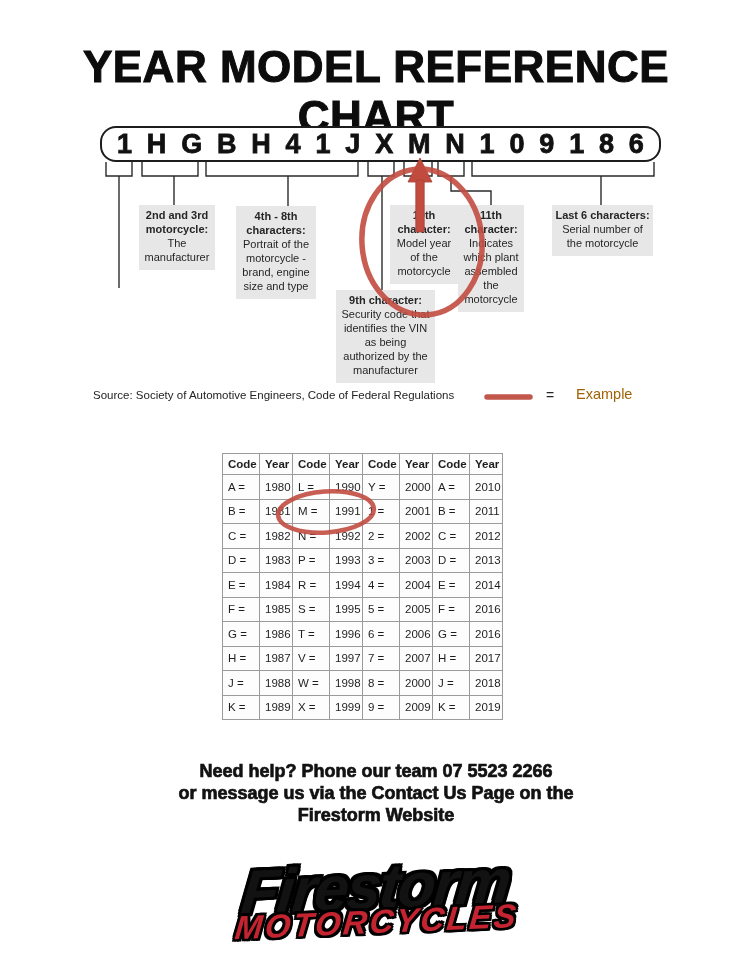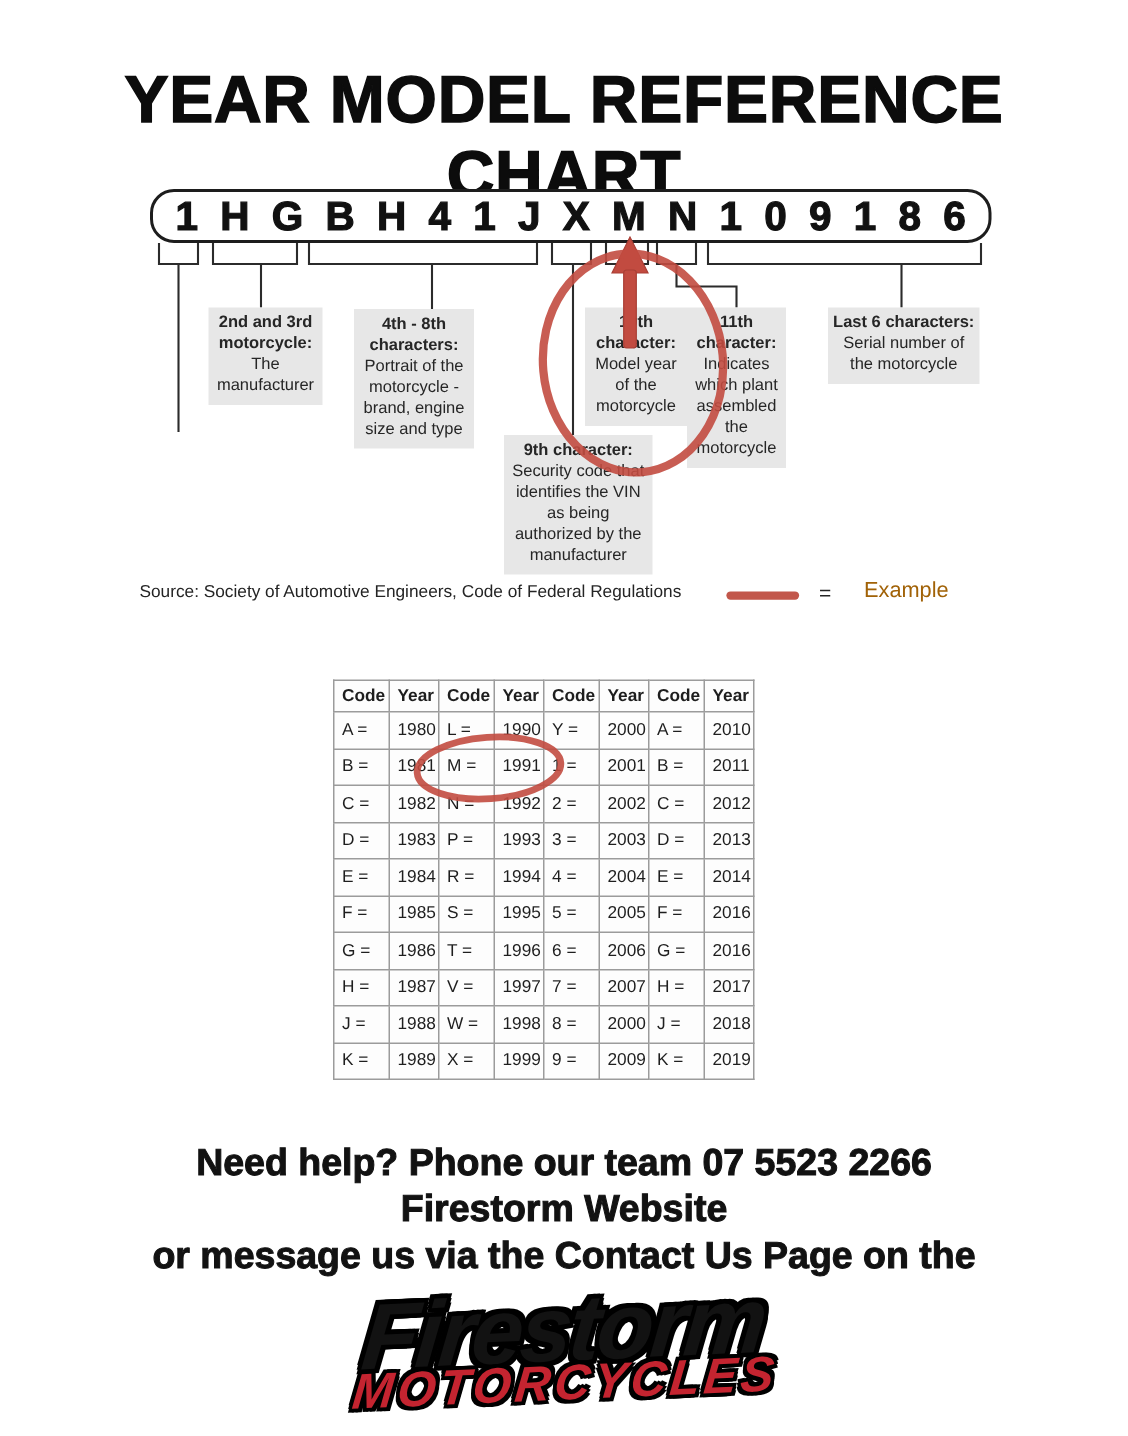--- a/index.html
+++ b/index.html
@@ -100,21 +100,21 @@
   }
   .year-table th { height: 21px; font-weight: 700; }
   .year-table td { height: 24.5px; }
   .year-table col.c-code { width: 37px; }
   .year-table col.c-year { width: 33px; }
 
   
   .help-block {
     position: absolute; top: 760px; left: 0; right: 0;
     text-align: center;
-    font-size: 25px; font-weight: 700;
+    font-size: 18px; font-weight: 700;
     color: #121212;
     line-height: 1.23;
     -webkit-text-stroke: 0.7px #121212;
     z-index: 2;
   }
 
   
   .logo {
     position: absolute; top: 858px; left: 0; right: 0;
     text-align: center;
@@ -360,22 +360,22 @@
 
     <ellipse cx="422" cy="242" rx="60" ry="73" fill="none" stroke="#c24b40" stroke-width="5.5" stroke-opacity="0.9" transform="rotate(-5 422 242)"></ellipse>
 
     <line x1="487" y1="397" x2="530" y2="397" stroke="#c2574b" stroke-width="5.5" stroke-linecap="round"></line>
 
     <ellipse cx="326" cy="512" rx="48" ry="20.5" fill="none" stroke="#c24b40" stroke-width="4.5" stroke-opacity="0.9" transform="rotate(-4 326 512)"></ellipse>
   </svg>
 
   <div class="help-block">
     <div>Need help?  Phone our team 07 5523 2266</div>
+    <div>or message us via the Contact Us Page on the</div>
     <div>Firestorm Website</div>
-    <div>or message us via the Contact Us Page on the</div>
   </div>
 
   <div class="logo">
     <div class="logo-top">Firestorm</div><br>
     <div class="logo-bottom">MOTORCYCLES</div>
   </div>
 
 </div>
 
 </body></html>

